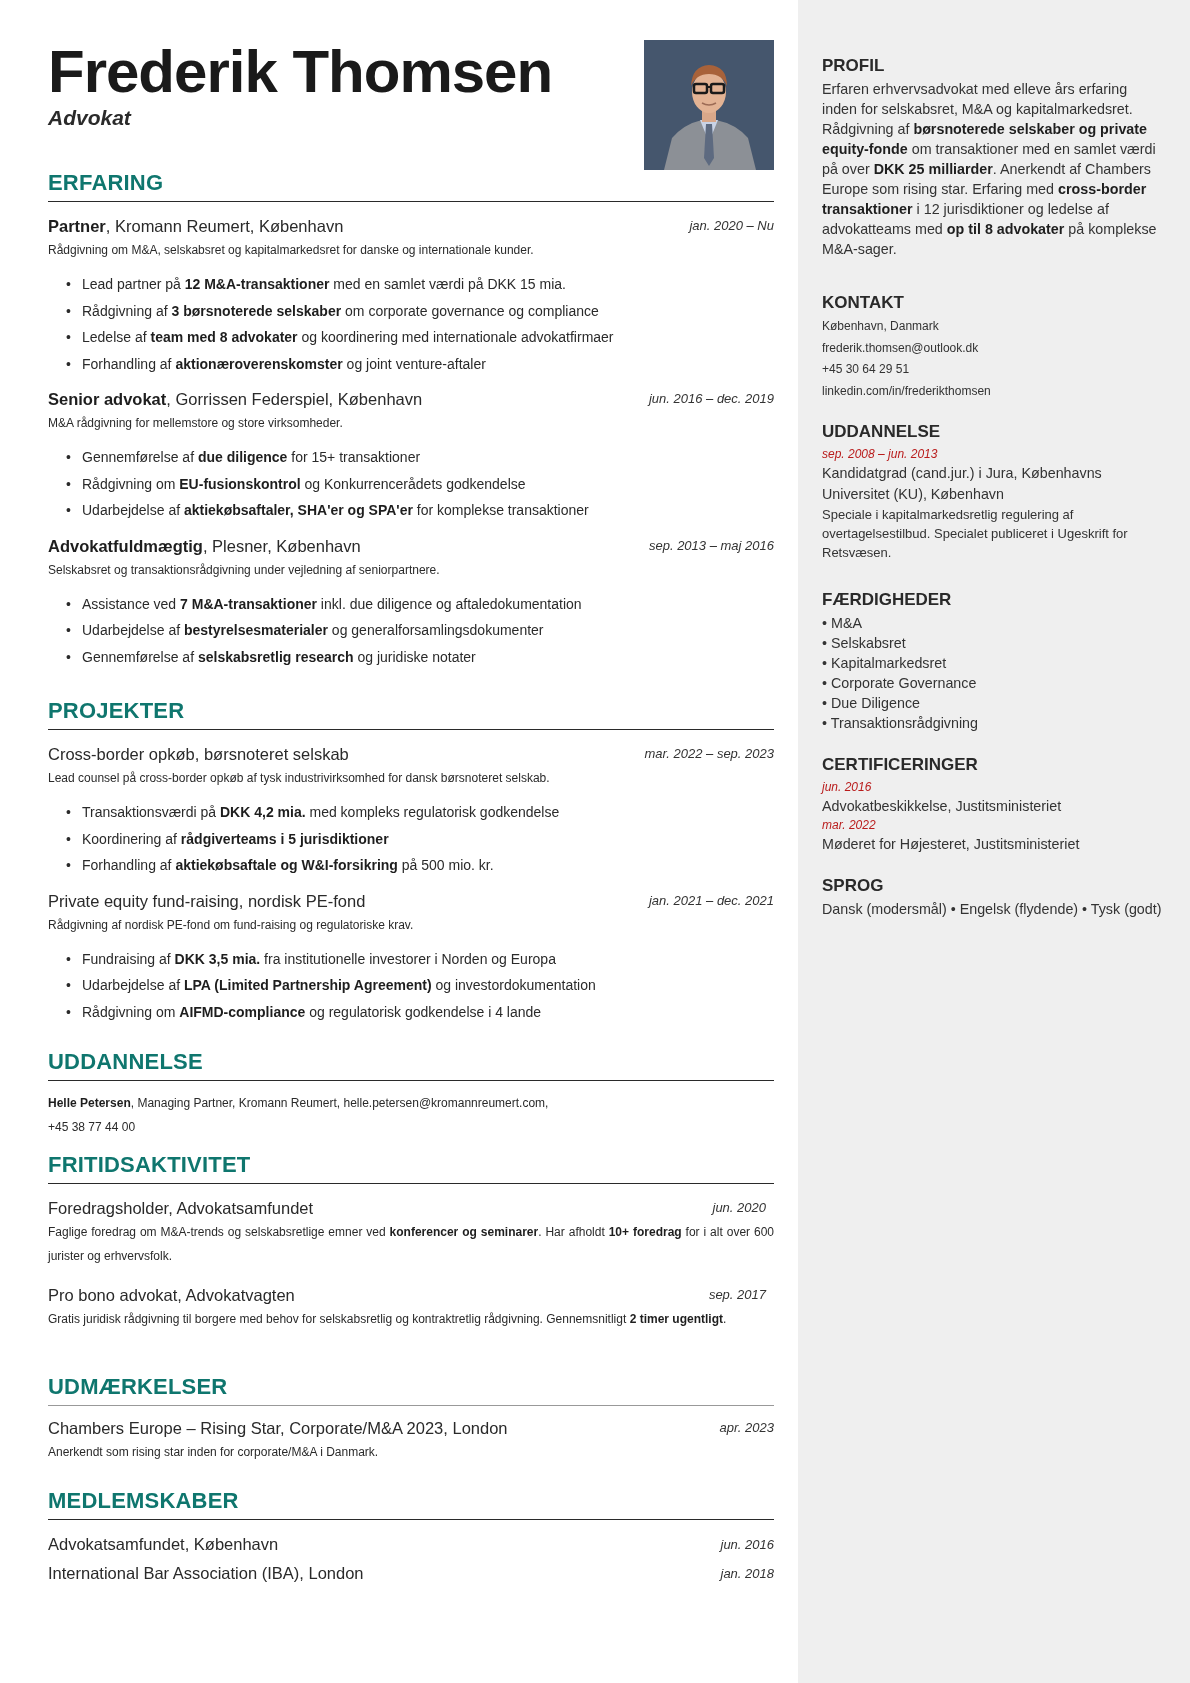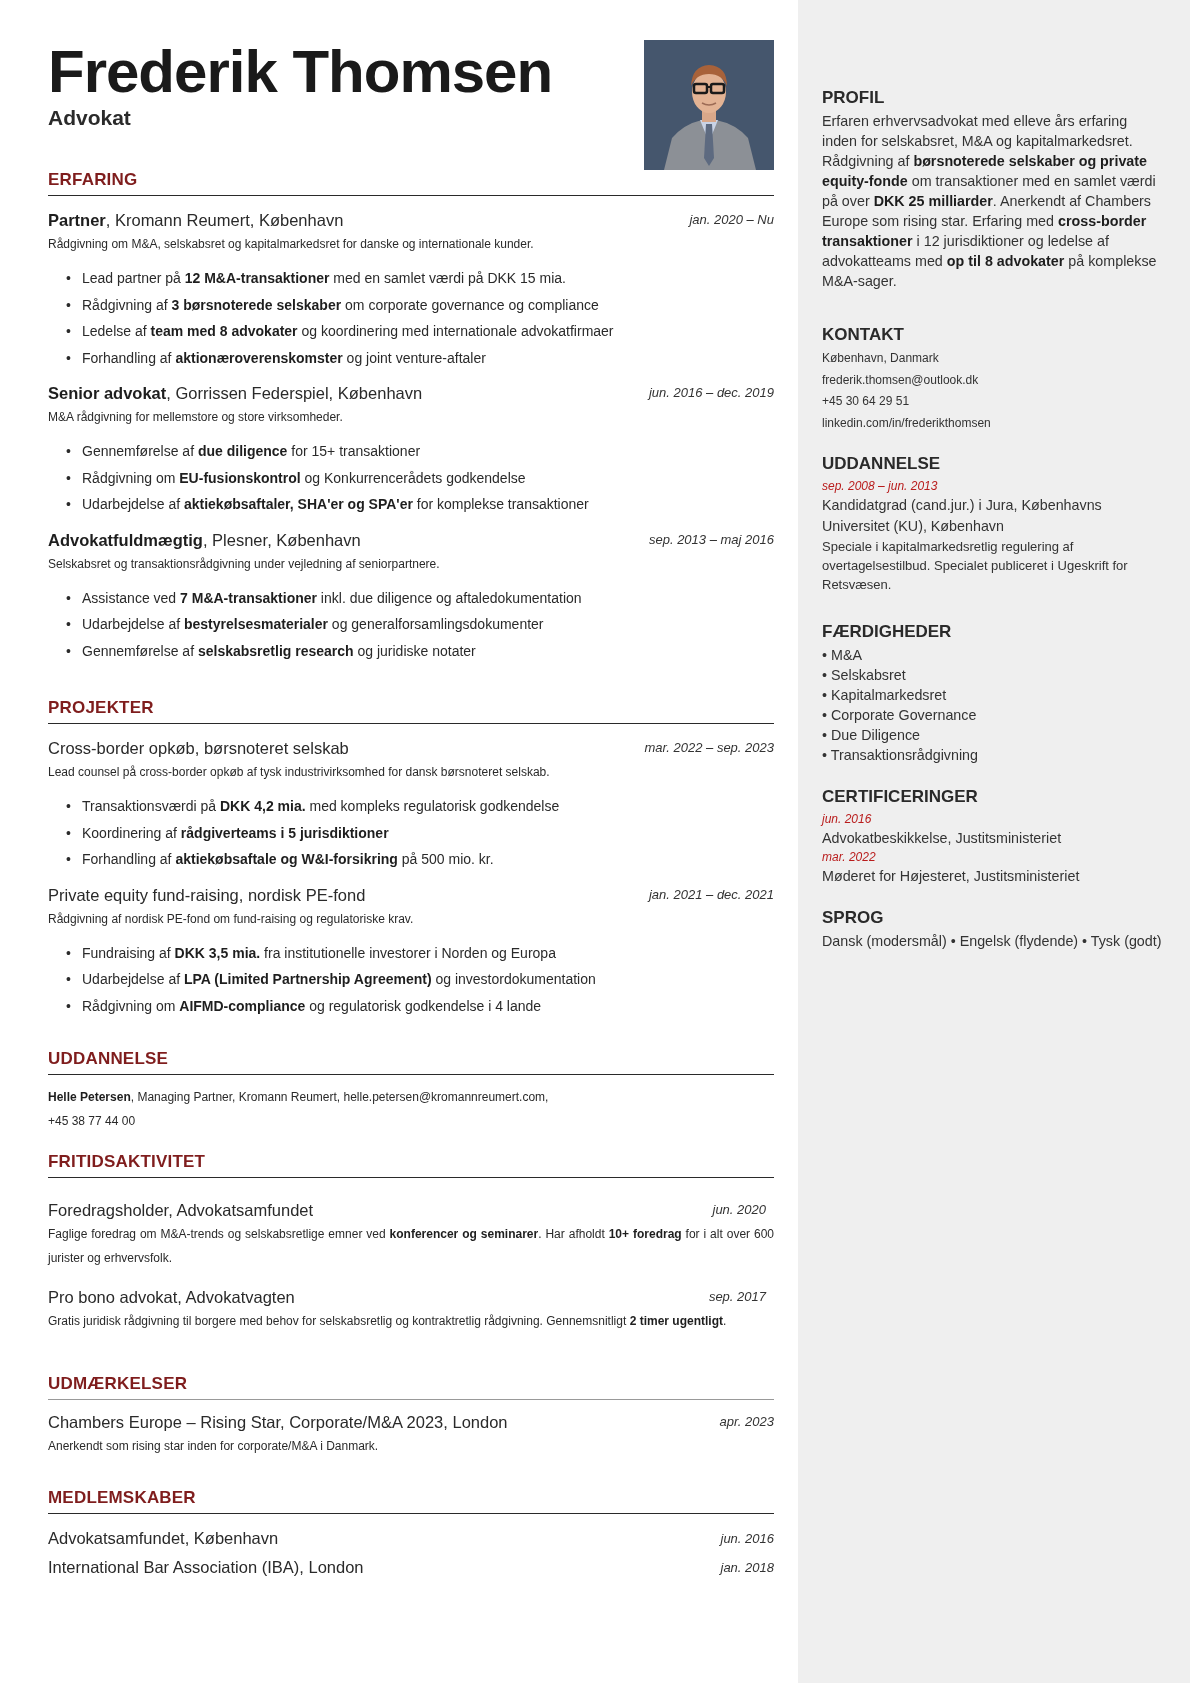--- a/index.html
+++ b/index.html
@@ -1,28 +1,28 @@
 <!DOCTYPE html>
 <html><head>
 <meta charset="utf-8">
 <style>
   * { margin: 0; padding: 0; box-sizing: border-box; }
   html, body { width: 1190px; height: 1683px; background: #ffffff; }
   body { font-family: "Liberation Sans", sans-serif; color: #2a2a2a; position: relative; overflow: hidden; }
   b { font-weight: bold; color: #1e1e1e; }
 
-  .sidebar { position: absolute; left: 798px; top: 0; width: 392px; height: 1683px; background: #efefef; padding: 88px 28px 0 24px; }
+  .sidebar { position: absolute; left: 798px; top: 0; width: 392px; height: 1683px; background: #efefef; padding: 56px 28px 0 24px; }
   .main { position: absolute; left: 48px; top: 0; width: 726px; }
 
   .name { position: absolute; left: 0; top: 42px; font-size: 60px; font-weight: bold; color: #1a1a1a; letter-spacing: -1px; line-height: 1; }
-  .title { position: absolute; left: 0; top: 106px; font-size: 21px; font-weight: bold; color: #2a2a2a; }
+  .title { position: absolute; left: 0; top: 106px; font-size: 21px; font-weight: bold; color: #2a2a2a; font-style: italic; }
   .photo { position: absolute; left: 596px; top: 40px; width: 130px; height: 130px; background: linear-gradient(180deg, #3f5066 0%, #4a5b72 60%, #56667c 100%); overflow: hidden; }
 
   .section { position: absolute; left: 0; width: 726px; }
-  .sec-head { font-size: 17px; font-weight: bold; color: #7f1d1d; padding-bottom: 5px; border-bottom: 1.5px solid #2a2a2a; margin-bottom: 12px; letter-spacing: 0.2px; }
+  .sec-head { font-size: 22px; font-weight: bold; color: #0f766e; padding-bottom: 5px; border-bottom: 1.5px solid #2a2a2a; margin-bottom: 12px; letter-spacing: 0.2px; }
   .sec-head.gray { border-bottom-color: #999; }
 
   .entry-head { display: flex; justify-content: space-between; align-items: flex-end; font-size: 16.5px; line-height: 24px; }
   .date { font-style: italic; font-size: 13px; color: #333; white-space: nowrap; }
   .desc { font-size: 12px; line-height: 24px; }
   ul.bul { list-style: none; margin: 9px 0 10px 0; }
   ul.bul li { font-size: 14px; line-height: 26.5px; padding-left: 34px; position: relative; }
   ul.bul li::before { content: "•"; position: absolute; left: 18px; top: 0; }
 
   .side-sec { margin-bottom: 26px; }
@@ -131,21 +131,21 @@
     </div>
   </div>
 
   <div class="section" style="top:1049px;">
     <div class="sec-head" style="margin-bottom:10px;">UDDANNELSE</div>
     <div class="desc"><b>Helle Petersen</b><span>, Managing Partner, Kromann Reumert, helle.petersen@kromannreumert.com,</span></div>
     <div class="desc">+45 38 77 44 00</div>
   </div>
 
   <div class="section" style="top:1152px;">
-    <div class="sec-head" style="margin-bottom:20px;">FRITIDSAKTIVITET</div>
+    <div class="sec-head" style="margin-bottom:12px;">FRITIDSAKTIVITET</div>
 
     <div style="margin-bottom:15px;">
       <div class="entry-head" style="padding-right:8px;">
         <span>Foredragsholder, Advokatsamfundet</span>
         <span class="date">jun. 2020</span>
       </div>
       <div class="desc" style="text-align:justify;"><span>Faglige foredrag om M&amp;A-trends og selskabsretlige emner ved </span><b>konferencer og seminarer</b><span>. Har afholdt </span><b>10+ foredrag</b><span> for i alt over 600 jurister og erhvervsfolk.</span></div>
     </div>
 
     <div>

